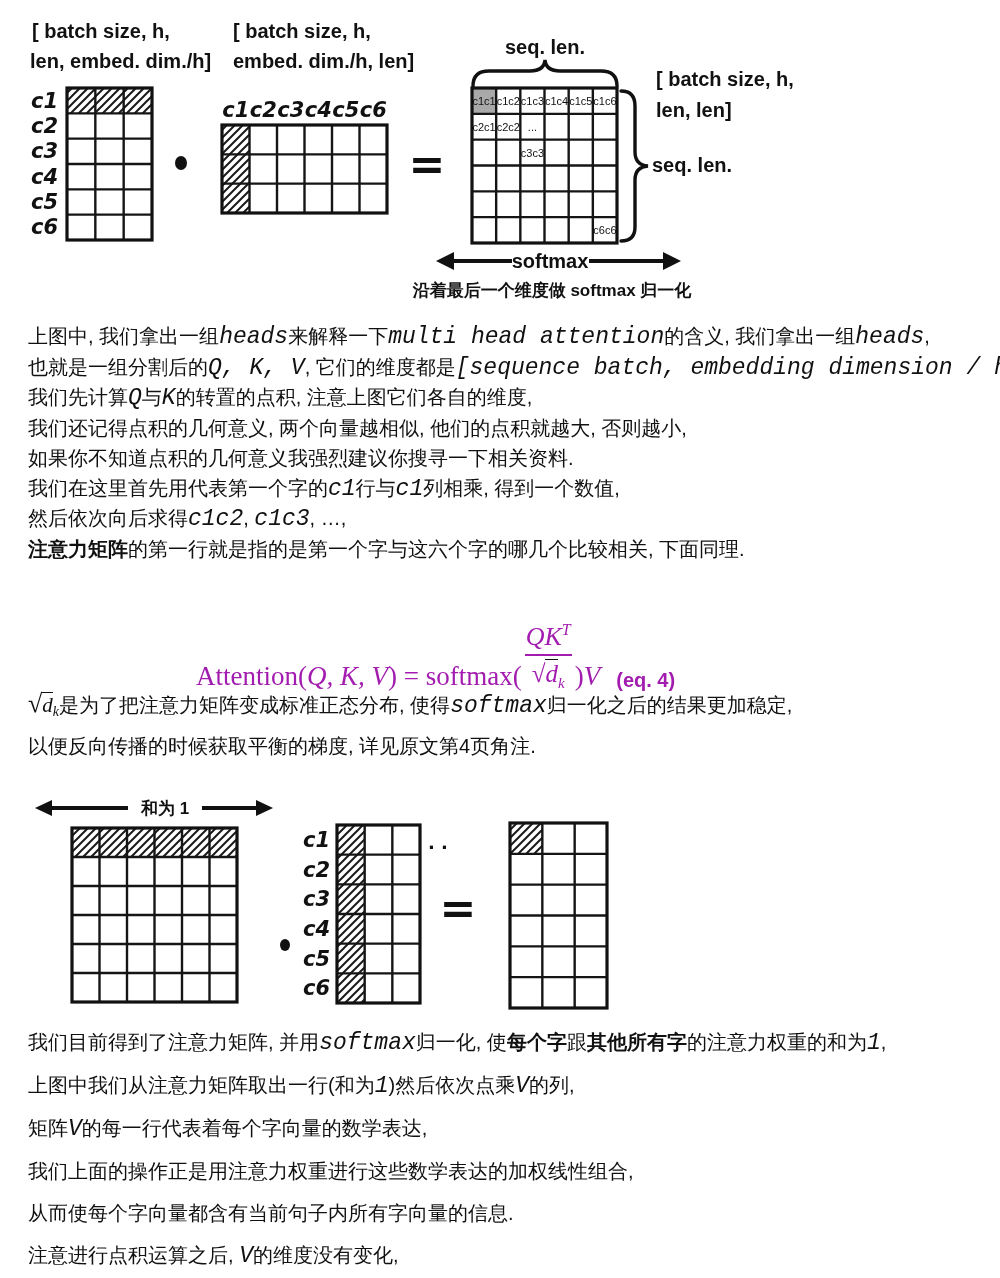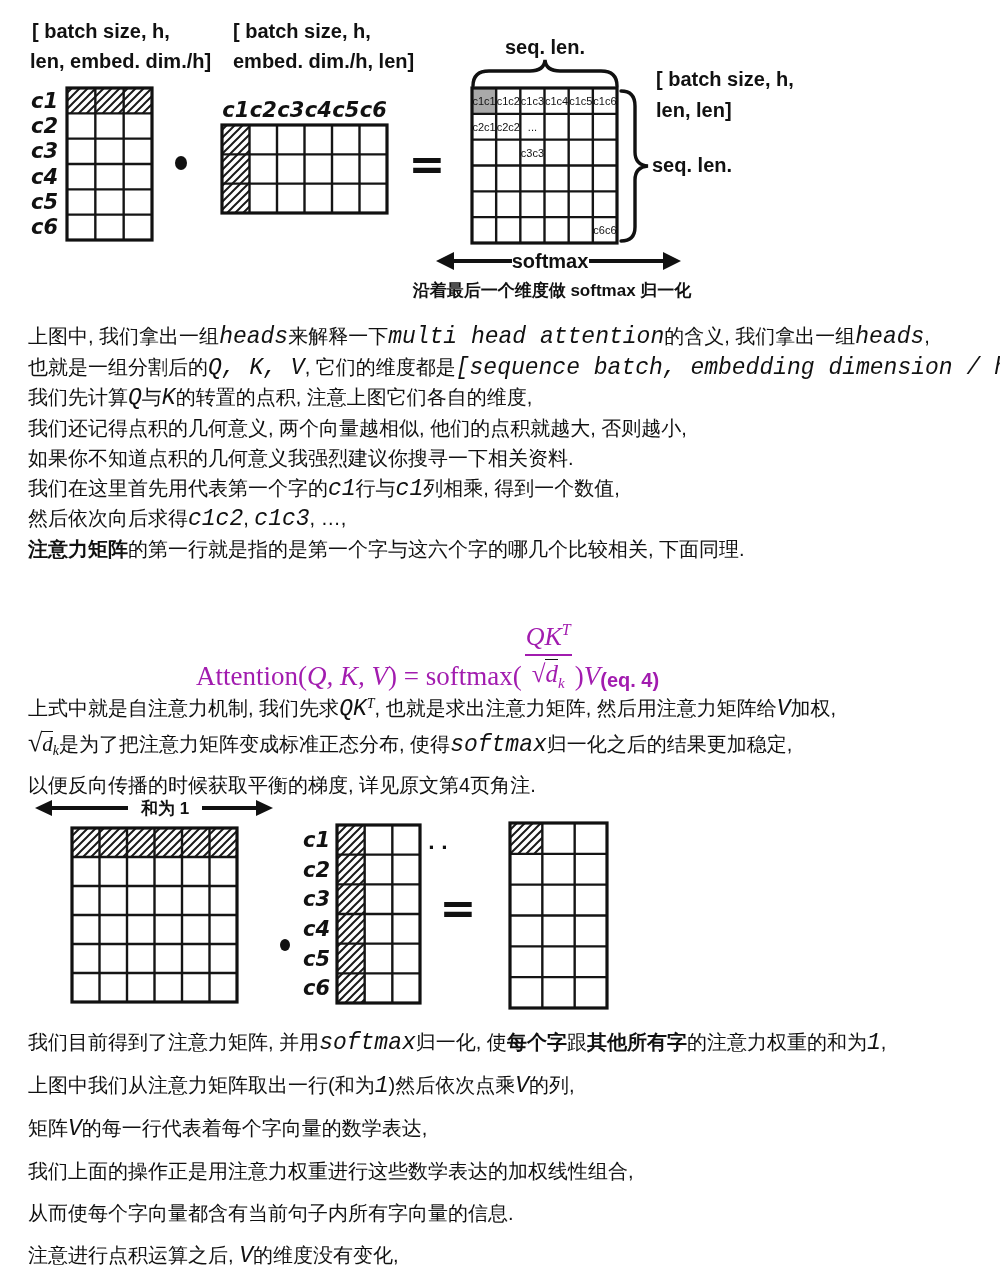--- a/index.html
+++ b/index.html
@@ -34,21 +34,21 @@
             font:400 27px "Liberation Serif",serif;color:#a21caf}
   .eq-rm{font-style:normal}
   .eq-it{font-style:italic}
   .frac{display:inline-flex;flex-direction:column;align-items:center;margin:0 2px}
   .frac .num{font-size:26px;line-height:1.05;padding:0 2px 4px}
   .frac .den{border-top:2px solid #a21caf;font-size:25px;line-height:1.2;padding:3px 7px 0}
   .frac sup{font-size:16px}
   .frac sub{font-size:15px}
   .eq-rad{font-style:normal}
   .eq-rand{border-top:1.8px solid #111}
-  .eq-tag{font:700 20px "Liberation Sans",sans-serif;white-space:nowrap}
+  .eq-tag{font:700 20px "Liberation Sans",sans-serif;margin-left:16px;white-space:nowrap}
 </style>
 </head>
 <body>
 
 <svg id="svg1" width="1000" height="312" viewBox="0 0 1000 312">
   <defs>
     <pattern id="hA" patternUnits="userSpaceOnUse" width="8" height="8">
       <path d="M-2,10 L10,-2 M-2,2 L2,-2 M6,10 L10,6" stroke="#1a1a1a" stroke-width="2" fill="none"></path>
     </pattern>
   </defs>
@@ -160,21 +160,20 @@
   <span class="frac">
     <span class="num"><span class="eq-it">QK</span><sup class="eq-it">T</sup></span>
     <span class="den"><span class="eq-rad">√</span><span class="eq-it eq-rand">d</span><sub class="eq-it">k</sub></span>
   </span>
   <span class="eq-rm">)</span>
     <span class="eq-it">V</span>
   <span class="eq-tag">(eq. 4)</span>
 </div>
 
 <div id="p2" class="para">
-    <div class="tline"><span class="seg">上式中就是自注意力机制, 我们先求</span><span class="seg seg-i">QK</span><span class="seg seg-sup">T</span><span class="seg">, 也就是求出注意力矩阵, 然后用注意力矩阵给</span><span class="seg seg-i">V</span><span class="seg">加权,</span></div>
     <div class="tline"><span class="seg seg-rad">√</span><span class="seg seg-root">d</span><span class="seg seg-sub">k</span><span class="seg">是为了把注意力矩阵变成标准正态分布, 使得</span><span class="seg seg-i">softmax</span><span class="seg">归一化之后的结果更加稳定,</span></div>
     <div class="tline"><span class="seg">以便反向传播的时候获取平衡的梯度, 详见原文第4页角注.</span></div>
   </div>
 
 <svg id="svg2" width="1000" height="237" viewBox="0 0 1000 237">
   <defs>
     <pattern id="hB" patternUnits="userSpaceOnUse" width="8" height="8">
       <path d="M-2,10 L10,-2 M-2,2 L2,-2 M6,10 L10,6" stroke="#1a1a1a" stroke-width="2" fill="none"></path>
     </pattern>
   </defs>

